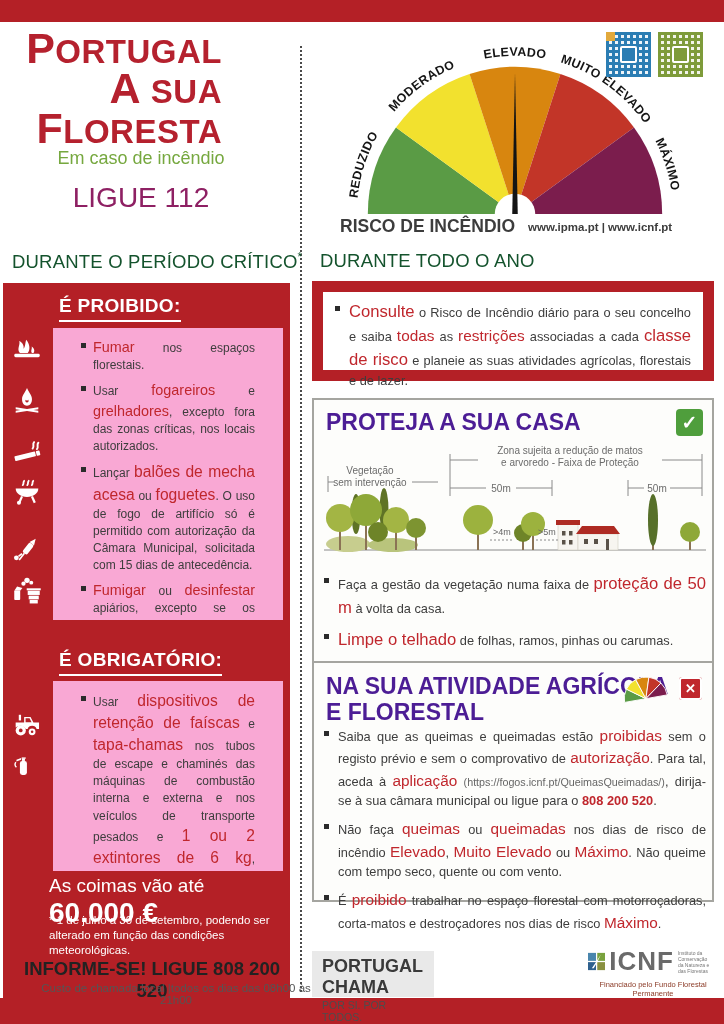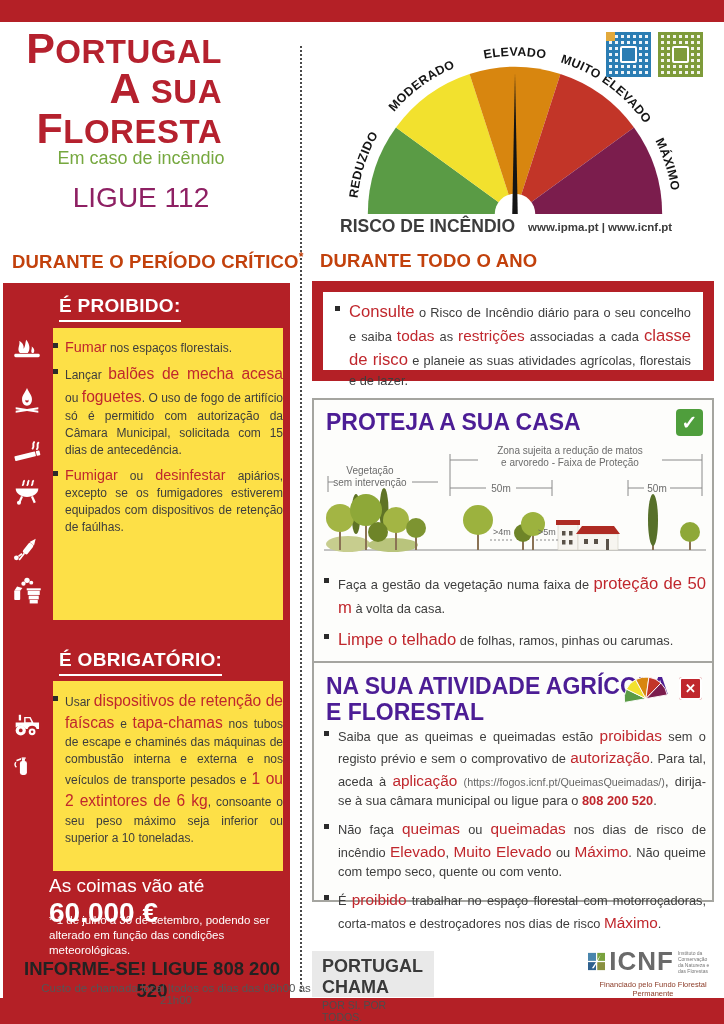--- a/index.html
+++ b/index.html
@@ -26,27 +26,27 @@
   .qr-ipma{left:606px;color:#2b7db3;background-image:
     repeating-linear-gradient(0deg,#2b7db3 0 3px,transparent 3px 6px),
     repeating-linear-gradient(90deg,#2b7db3 0 3px,#eef4f9 3px 6px);}
   .qr-icnf{left:658px;color:#7e9b3a;background-image:
     repeating-linear-gradient(0deg,#7e9b3a 0 3px,transparent 3px 6px),
     repeating-linear-gradient(90deg,#7e9b3a 0 3px,#f2f4ea 3px 6px);}
   .qr::after{content:"";position:absolute;left:14px;top:14px;width:13px;height:13px;
     border:2px solid #fff;border-radius:2px;background:currentColor;}
   .qr-ipma::before{content:"";position:absolute;left:0;top:0;width:9px;height:9px;background:#e2a93c;}
   
-  .sec-title{position:absolute;font-size:18.5px;font-weight:bold;color:#c2410c;letter-spacing:.2px;}
+  .sec-title{position:absolute;font-size:18.5px;font-weight:normal;color:#14532d;letter-spacing:.2px;}
   .sec-title sup{font-size:12px;}
   
   #red-panel{position:absolute;left:3px;top:283px;width:287px;height:832px;background:#b42026;}
   .panel-title{position:absolute;left:56px;color:#fff;font-size:19px;font-weight:bold;
                border-bottom:2px solid #fff;padding-bottom:3px;letter-spacing:.3px;}
-  .card{position:absolute;background:#fde047;box-sizing:border-box;padding:9px 0;overflow:hidden;}
+  .card{position:absolute;background:#f9a8d4;box-sizing:border-box;padding:9px 28px;overflow:hidden;}
   .blist{list-style:none;margin:0;padding:0;font-size:12px;line-height:1.42;color:#3d3d3d;}
   .bitem{position:relative;padding-left:12px;margin-bottom:6px;text-align:justify;}
   .bitem::before{content:"";position:absolute;left:0;top:6px;width:5px;height:5px;background:#2b2b2b;}
   .sg-hl{color:#c0272d;font-size:1.2em;}
   .sg-hlb{color:#c0272d;font-size:1.3em;}
   .sg-url{font-size:.84em;color:#666;}
   .sg-phone{color:#c0272d;font-weight:bold;}
   .picon{position:absolute;left:7px;width:34px;height:34px;}
   .picon svg{width:100%;height:100%;fill:#fff;}
   #ext-kg{position:absolute;left:38px;width:16px;color:#fff;font-size:8.5px;line-height:1.1;margin-left:12px;}
@@ -216,20 +216,21 @@
           <path d="M10,5.5 L13.5,5.5 L13.5,6.6 L10,6.6 Z"></path>
           <path d="M9.5,6 L5.5,7.5 L5.5,9 L9.5,7.5 Z"></path>
           <path d="M5,9.5 C4,11 4.5,13 5.5,14" fill="none" stroke="#fff" stroke-width="1.2"></path>
         </svg>
     </span>
     <div id="ext-kg" style="top:472px">6 Kg</div>
 
     <div class="card" style="left:50px;top:45px;width:230px;height:292px">
       <ul class="blist">
         <li class="bitem"><span class="sg-hl">Fumar</span><span> nos espaços florestais.</span></li>
+        <li class="bitem"><span>Usar </span><span class="sg-hl">fogareiros</span><span> e </span><span class="sg-hl">grelhadores</span><span>, excepto fora das zonas críticas, nos locais autorizados.</span></li>
         <li class="bitem"><span>Lançar </span><span class="sg-hlb">balões de mecha acesa</span><span> ou </span><span class="sg-hlb">foguetes</span><span>. O uso de fogo de artifício só é permitido com autorização da Câmara Municipal, solicitada com 15 dias de antecedência.</span></li>
         <li class="bitem"><span class="sg-hl">Fumigar</span><span> ou </span><span class="sg-hl">desinfestar</span><span> apiários, excepto se os fumigadores estiverem equipados com dispositivos de retenção de faúlhas.</span></li>
       </ul>
     </div>
 
     <div class="panel-title" style="top:366px">É OBRIGATÓRIO:</div>
 
     <div class="card" style="left:50px;top:398px;width:230px;height:190px">
       <ul class="blist">
         <li class="bitem"><span>Usar </span><span class="sg-hlb">dispositivos de retenção de faíscas</span><span> e </span><span class="sg-hlb">tapa-chamas</span><span> nos tubos de escape e chaminés das máquinas de combustão interna e externa e nos veículos de transporte pesados e </span><span class="sg-hlb">1 ou 2 extintores de 6 kg</span><span>, consoante o seu peso máximo seja inferior ou superior a 10 toneladas.</span></li>

